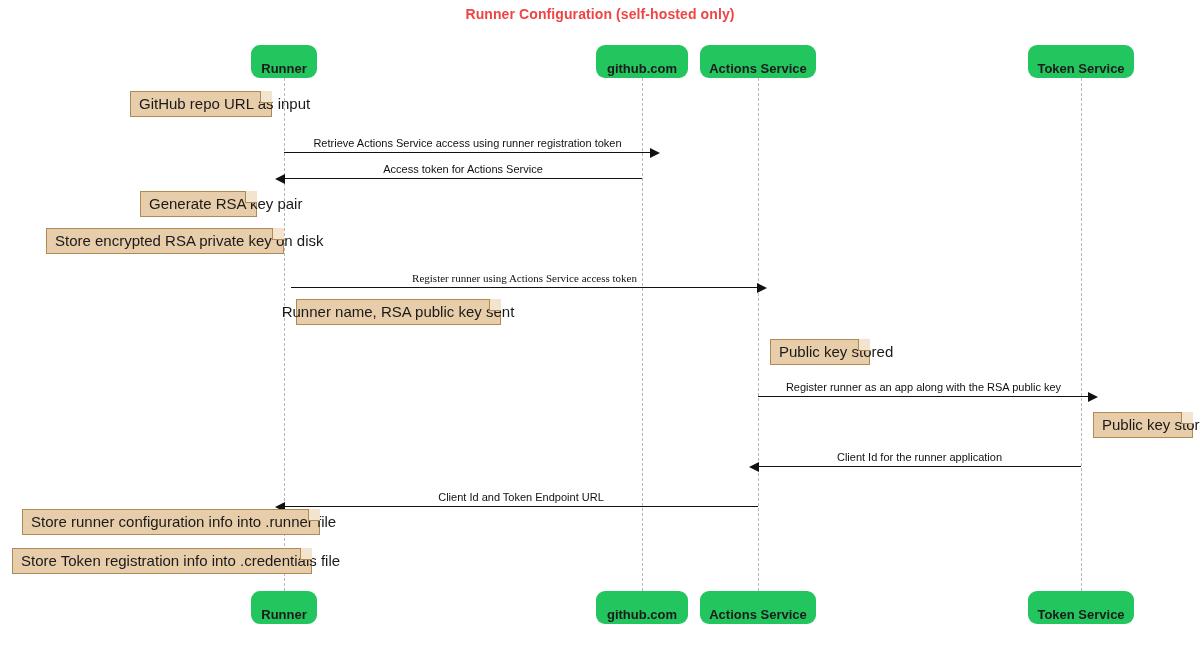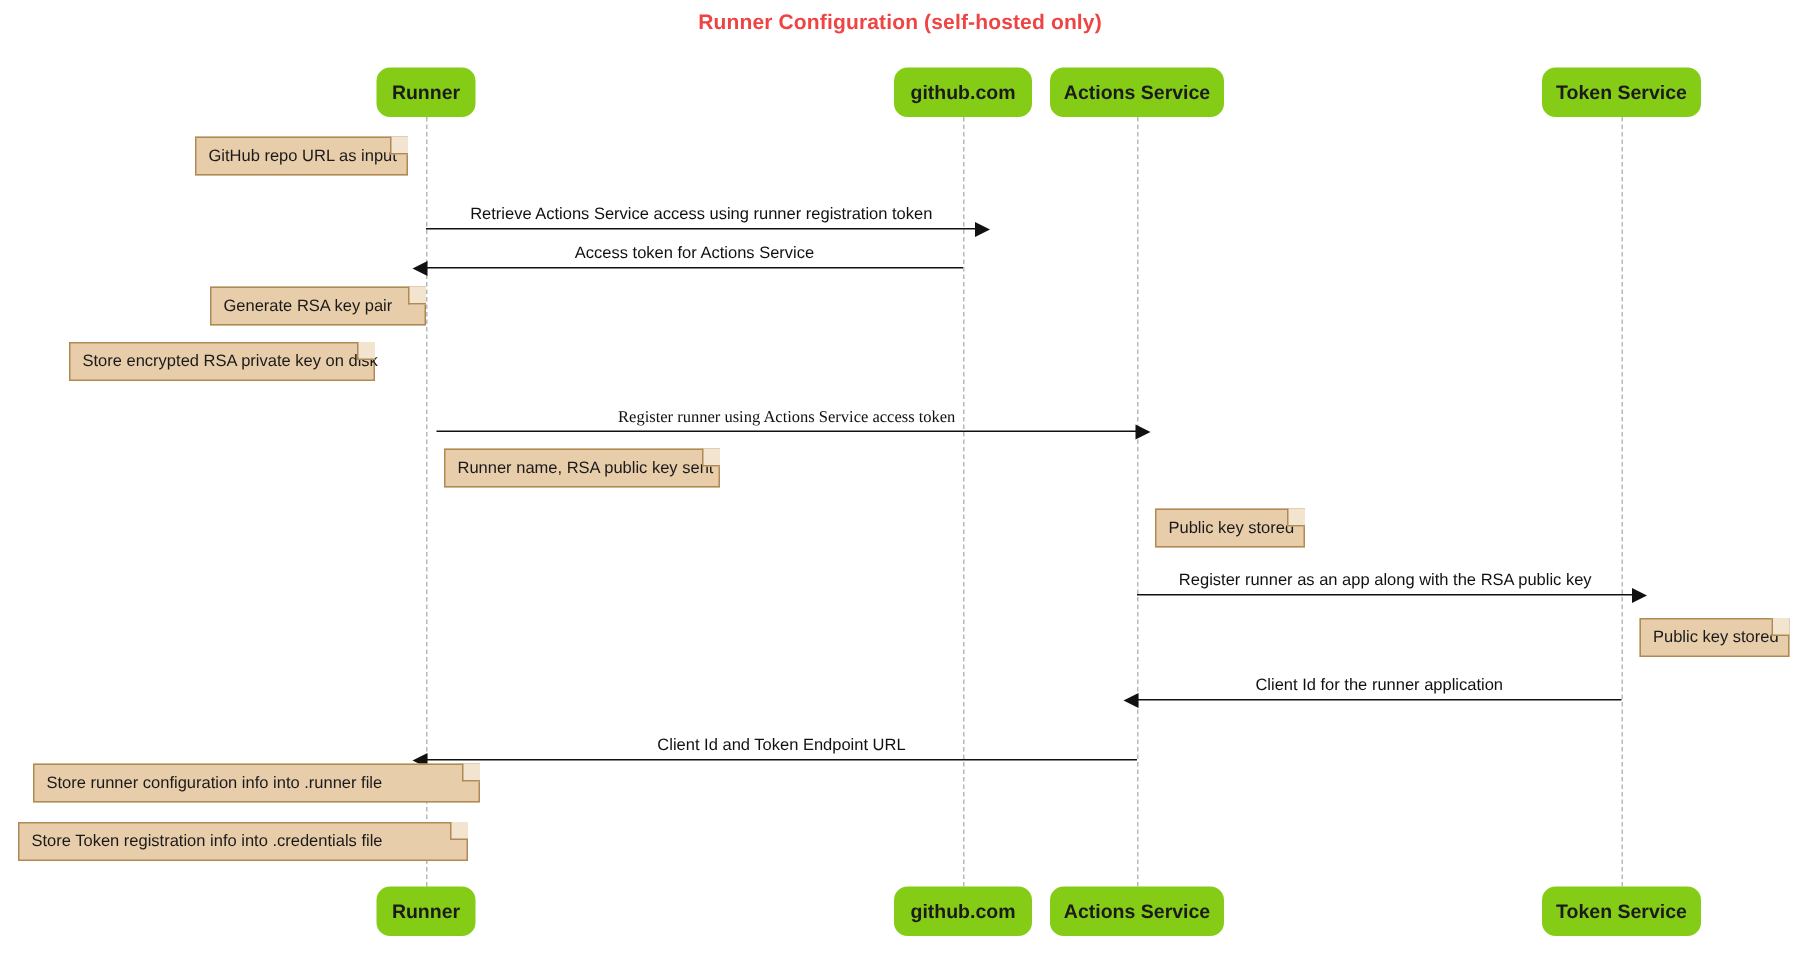--- a/index.html
+++ b/index.html
@@ -30,37 +30,36 @@
   
   .lifeline {
     position: absolute;
     width: 0;
     border-left: 1px dashed #b8b8b8;
   }
   
   .participant {
     position: absolute;
     height: 33px;
-    background: #84cc16;
+    background: #22c55e;
     border-radius: 9px;
     display: flex;
-    align-items: center;
     justify-content: center;
     font-size: 13px;
     font-weight: bold;
     color: #1b1b1b;
     white-space: nowrap;
     padding: 16px 13px;
   }
   
   .note {
     position: absolute;
     background: #e8cdaa;
     border: 1px solid #b08a54;
-    font-size: 11px;
+    font-size: 15px;
     color: #1a1a1a;
     white-space: nowrap;
     padding: 5px 9px 5px 8px;
     line-height: 14px;
     height: 26px;
     display: flex;
     align-items: center;
   }
   .note::after {
     content: "";
@@ -137,27 +136,27 @@
       </div>
       <div class="msg left" style="left: 284px; top: 506px; width: 474px;">
         <div class="head"></div>
         <div class="label">Client Id and Token Endpoint URL</div>
       </div>
     </div>
   <div id="notes">
       <div class="note" style="left: 130px; top: 91px; width: 142px;">
         <span>GitHub repo URL as input</span>
       </div>
-      <div class="note" style="left: 140px; top: 191px; width: 144px;">
+      <div class="note" style="left: 140px; top: 191px; width: 117px;">
         <span>Generate RSA key pair</span>
       </div>
-      <div class="note" style="left: 46px; top: 228px; width: 204px;">
+      <div class="note" style="left: 46px; top: 228px; width: 238px;">
         <span>Store encrypted RSA private key on disk</span>
       </div>
-      <div class="note" style="left: 296px; top: 299px; width: 184px;">
+      <div class="note" style="left: 296px; top: 299px; width: 205px; justify-content: center;">
         <span>Runner name, RSA public key sent</span>
       </div>
       <div class="note" style="left: 770px; top: 339px; width: 100px;">
         <span>Public key stored</span>
       </div>
       <div class="note" style="left: 1093px; top: 412px; width: 100px;">
         <span>Public key stored</span>
       </div>
       <div class="note" style="left: 22px; top: 509px; width: 298px;">
         <span>Store runner configuration info into .runner file</span>

